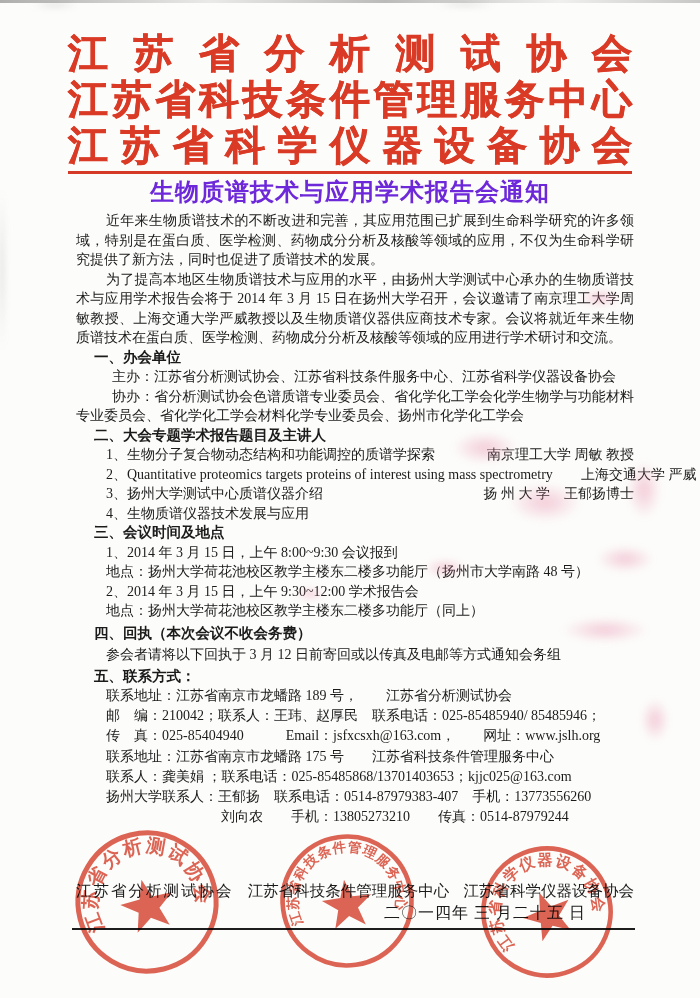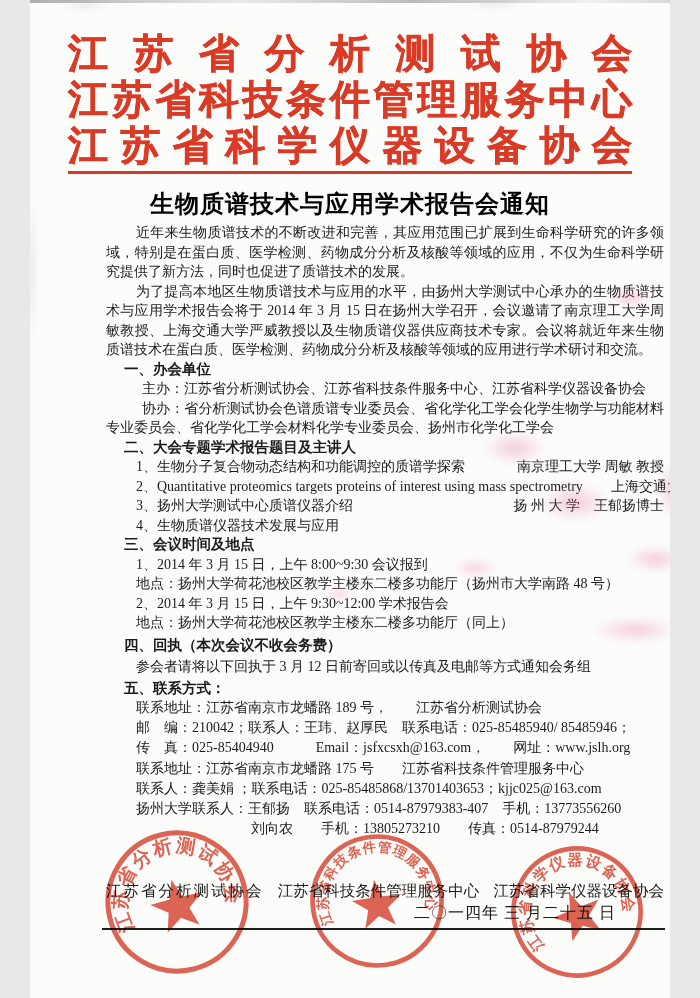--- a/index.html
+++ b/index.html
@@ -1,38 +1,38 @@
 <!DOCTYPE html>
 <html><head>
 <meta charset="utf-8">
 <style>
   html,body{margin:0;padding:0;background:#e8e8e6;}
   .page{
-    position:relative;width:640px;height:998px;margin:0 auto;
+    position:relative;width:700px;height:998px;margin:0 auto;
     background:#fcfcfa;overflow:hidden;
     font-family:"Liberation Serif","DejaVu Serif",serif;
     color:#1b1b1b;
   }
   
   .top-edge{position:absolute;top:0;left:0;width:700px;height:3px;
     background:linear-gradient(90deg,rgba(80,80,80,.45),rgba(160,160,160,.2) 30%,rgba(90,90,90,.4) 55%,rgba(170,170,170,.15) 80%,rgba(100,100,100,.35));}
   .noise{position:absolute;border-radius:50%;filter:blur(3px);pointer-events:none;}
   .noise.pink{background:radial-gradient(closest-side,rgba(228,110,150,.33),rgba(228,110,150,0) 72%);}
   .noise.gray{background:radial-gradient(closest-side,rgba(120,120,120,.25),rgba(120,120,120,0) 70%);}
 
   
   .letterhead{width:564px;margin:31px auto 0;border-bottom:3px solid #d43a25;padding-bottom:2px;}
   .red-line{
     font-weight:bold;color:#da3b26;font-size:40px;line-height:46px;
     text-align:justify;text-align-last:justify;text-justify:inter-character;
     -webkit-text-stroke:.5px #da3b26;
   }
   .doc-title{
-    margin-top:15px;text-align:center;font-family:"Liberation Sans","DejaVu Sans",sans-serif;
-    font-weight:700;font-size:24px;line-height:30px;letter-spacing:1px;color:#000000;
+    margin-top:3px;text-align:center;font-family:"Liberation Sans","DejaVu Sans",sans-serif;
+    font-weight:700;font-size:24px;line-height:30px;letter-spacing:1px;color:#6d28d9;
   }
 
   
   .body{width:558px;margin:4px 66px 0 76px;font-size:14px;line-height:19.5px;}
   .para{text-indent:30px;text-align:justify;}
   .sec-h{font-family:"Liberation Sans","DejaVu Sans",sans-serif;font-weight:700;font-size:14.5px;padding-left:18px;}
   .ind{ text-indent:36px;text-align:justify;}
   .ind30{padding-left:30px;}
   .gap-top{margin-top:3px;}
   .gap-top2{margin-top:2px;}

